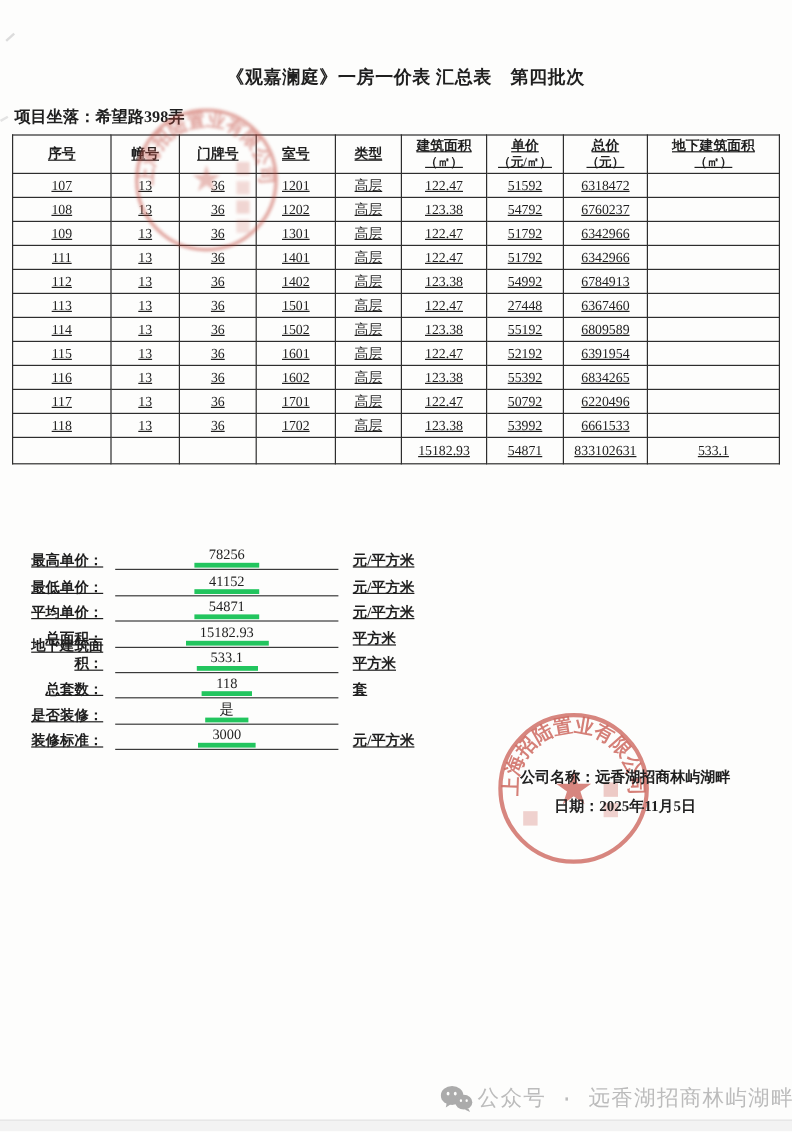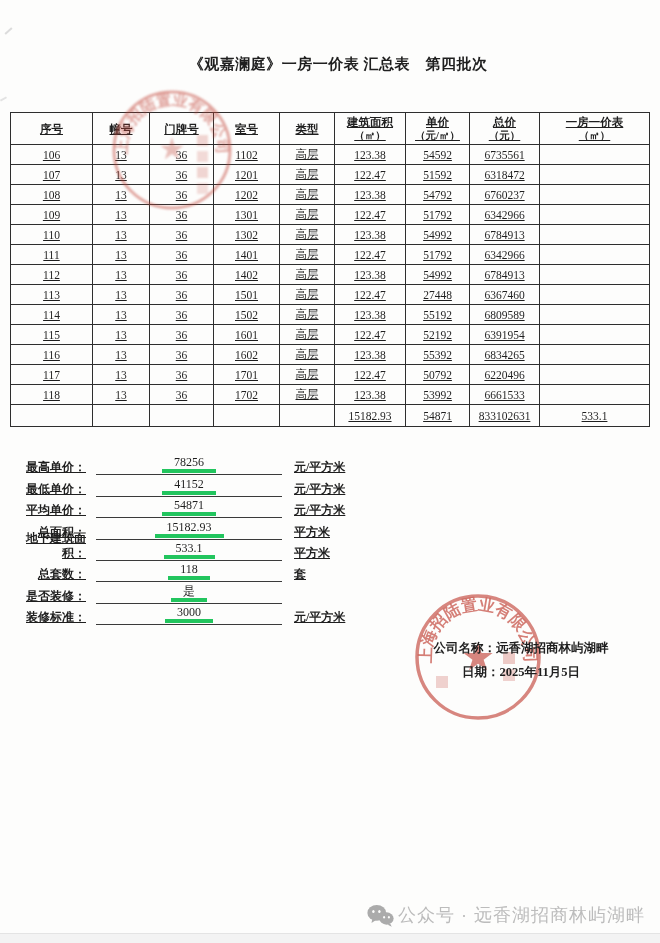--- a/index.html
+++ b/index.html
@@ -60,37 +60,38 @@
   .seal { position:absolute; z-index:3; pointer-events:none; }
   .seal svg { display:block; }
   .seal-top { left:109px; top:85px; opacity:.62; }
   .seal-top svg { filter:blur(1.2px); }
   .seal-bottom { left:411px; top:590px; opacity:.8; }
   .seal-bottom svg { filter:blur(.6px); }
 
   .footer {
     position:absolute; left:367px; top:900px; height:30px;
     display:flex; align-items:center; gap:4px;
-    font-family:Liberation Sans, sans-serif;
+    font-family:Liberation Mono, monospace;
   }
   .footer-text { font-size:18px; color:#bcbcbc; letter-spacing:1px; white-space:nowrap; }
   .bottom-strip {
     position:absolute; left:0; right:0; bottom:0; height:9px;
     background:#f3f3f3; border-top:1px solid #e4e4e4;
   }
 </style>
 </head>
 <body>
 
 <div class="page" data-name="document-page">
 
   <div class="corner-mark1" data-name="scan-artifact"></div>
   <div class="corner-mark2" data-name="scan-artifact"></div>
 
   <div class="doc-title" data-name="document-title">《观嘉澜庭》一房一价表 汇总表　第四批次</div>
+  <div class="location" data-name="project-location">项目坐落：希望路398弄</div>
 
   <table class="price-table" data-name="price-table">
     <colgroup>
       <col style="width:82px">
         <col style="width:57px">
         <col style="width:64px">
       <col style="width:66px">
         <col style="width:55px">
         <col style="width:71px">
       <col style="width:64px">
@@ -120,38 +121,27 @@
           </th>
           <th data-name="column-header">
             <div>单价</div>
             <div class="sub">（元/㎡）</div>
           </th>
           <th data-name="column-header">
             <div>总价</div>
             <div class="sub">（元）</div>
           </th>
           <th data-name="column-header">
-            <div>一房一价表</div>
+            <div>地下建筑面积</div>
             <div class="sub">（㎡）</div>
           </th>
         </tr>
       </thead>
     <tbody id="body-rows">
         <tr data-name="table-row">
-          <td data-name="cell">106</td>
-          <td data-name="cell">13</td>
-          <td data-name="cell">36</td>
-          <td data-name="cell">1102</td>
-          <td data-name="cell">高层</td>
-          <td data-name="cell">123.38</td>
-          <td data-name="cell">54592</td>
-          <td data-name="cell">6735561</td>
-          <td data-name="cell"></td>
-        </tr>
-        <tr data-name="table-row">
           <td data-name="cell">107</td>
           <td data-name="cell">13</td>
           <td data-name="cell">36</td>
           <td data-name="cell">1201</td>
           <td data-name="cell">高层</td>
           <td data-name="cell">122.47</td>
           <td data-name="cell">51592</td>
           <td data-name="cell">6318472</td>
           <td data-name="cell"></td>
         </tr>
@@ -168,31 +158,20 @@
         </tr>
         <tr data-name="table-row">
           <td data-name="cell">109</td>
           <td data-name="cell">13</td>
           <td data-name="cell">36</td>
           <td data-name="cell">1301</td>
           <td data-name="cell">高层</td>
           <td data-name="cell">122.47</td>
           <td data-name="cell">51792</td>
           <td data-name="cell">6342966</td>
-          <td data-name="cell"></td>
-        </tr>
-        <tr data-name="table-row">
-          <td data-name="cell">110</td>
-          <td data-name="cell">13</td>
-          <td data-name="cell">36</td>
-          <td data-name="cell">1302</td>
-          <td data-name="cell">高层</td>
-          <td data-name="cell">123.38</td>
-          <td data-name="cell">54992</td>
-          <td data-name="cell">6784913</td>
           <td data-name="cell"></td>
         </tr>
         <tr data-name="table-row">
           <td data-name="cell">111</td>
           <td data-name="cell">13</td>
           <td data-name="cell">36</td>
           <td data-name="cell">1401</td>
           <td data-name="cell">高层</td>
           <td data-name="cell">122.47</td>
           <td data-name="cell">51792</td>

